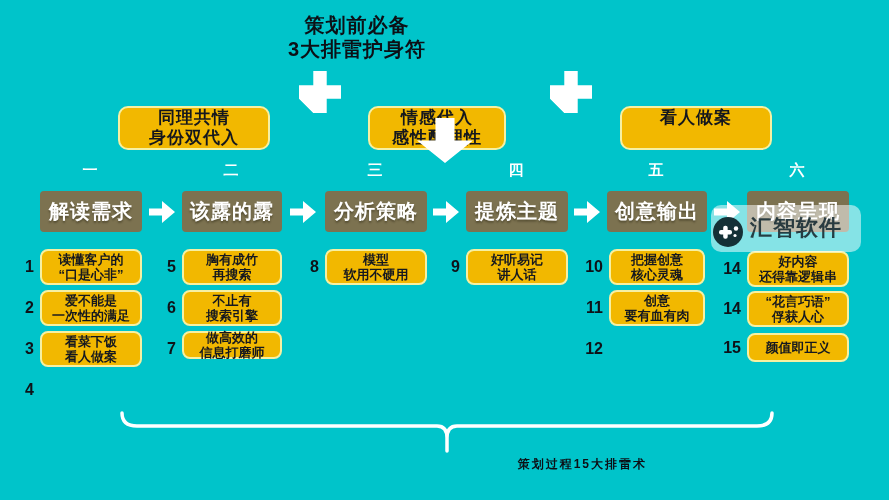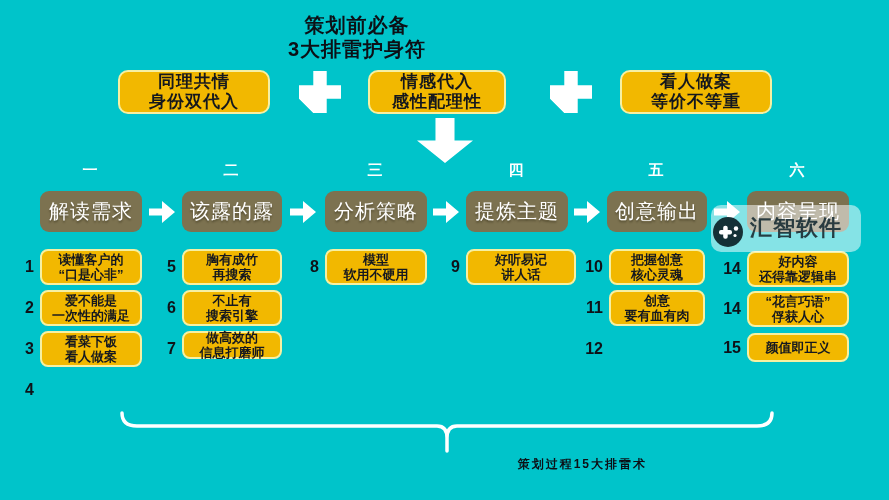--- a/index.html
+++ b/index.html
@@ -4,25 +4,25 @@
 <style>
   :root{
     --bg:#00C4CA; --yellow:#F2B800; --pale:#F6F0A2; --olive:#7C7250;
     --dark:#12161d; --white:#ffffff;
   }
   html,body{margin:0;padding:0;}
   body{font-family:"Liberation Sans","DejaVu Sans",sans-serif;}
   .canvas{position:relative;width:889px;height:500px;background:var(--bg);overflow:hidden;}
   .abs{position:absolute;}
   .title-wrap{left:0;top:13px;width:714px;text-align:center;color:#0c1016;font-weight:bold;font-size:20px;line-height:24px;letter-spacing:1px;}
-  .amulet{display:flex;flex-direction:column;align-items:center;justify-content:space-between;background:var(--yellow);border:2px solid var(--pale);border-radius:10px;font-weight:bold;font-size:17px;line-height:20px;color:#14171d;text-align:center;box-sizing:border-box;letter-spacing:1px;}
+  .amulet{display:flex;flex-direction:column;align-items:center;justify-content:space-between;background:var(--yellow);border:2px solid var(--pale);border-radius:10px;font-weight:bold;font-size:17px;line-height:20px;color:#14171d;text-align:center;box-sizing:border-box;letter-spacing:1px;margin-top:36px;}
   .plus{background:var(--white);clip-path:polygon(34% 0,66% 0,66% 34%,100% 34%,100% 66%,66% 66%,66% 100%,34% 100%,0 66%,0 34%,34% 34%);}
   .down-arrow{background:var(--white);clip-path:polygon(33% 0,67% 0,67% 50%,100% 50%,50% 100%,0 50%,33% 50%);}
   .stage-numeral{color:var(--white);font-weight:bold;font-size:15px;text-align:center;letter-spacing:2px;}
-  .stage-header{background:var(--olive);color:var(--white);border-radius:9px;display:flex;align-items:center;justify-content:center;font-size:20px;font-weight:normal;letter-spacing:1px;text-shadow:0 2px 2px rgba(40,35,15,0.45);box-sizing:border-box;}
+  .stage-header{background:var(--olive);color:var(--white);border-radius:4px;display:flex;align-items:center;justify-content:center;font-size:20px;font-weight:bold;letter-spacing:1px;text-shadow:0 2px 2px rgba(40,35,15,0.45);box-sizing:border-box;}
   .flow-arrow{background:var(--white);clip-path:polygon(0 34%,50% 34%,50% 0,100% 50%,50% 100%,50% 66%,0 66%);}
   .item-no{display:flex;align-items:center;justify-content:flex-end;font-weight:bold;font-size:16px;color:#0e1218;}
   .item-box{background:var(--yellow);border:2px solid var(--pale);border-radius:8px;display:flex;flex-direction:column;align-items:center;justify-content:center;font-size:13px;font-weight:bold;line-height:15.5px;color:#15181f;text-align:center;box-sizing:border-box;}
   .footer-label{font-size:12px;font-weight:bold;color:#0c1016;text-align:right;letter-spacing:2px;}
   .wm-band{background:rgba(255,255,255,0.52);border-radius:10px;}
   .wm-text{display:flex;align-items:center;font-size:22px;font-weight:bold;color:rgba(28,48,54,0.92);letter-spacing:1px;}
 </style>
 </head>
 <body>
 
@@ -38,21 +38,20 @@
     <span>身份双代入</span>
   </div>
   <div class="abs plus" style="left:299px;top:71px;width:42px;height:42px"></div>
   <div class="abs amulet" style="left:368px;top:70px;width:138px;height:44px">
     <span>情感代入</span>
     <span>感性配理性</span>
   </div>
   <div class="abs plus" style="left:550px;top:71px;width:42px;height:42px"></div>
   <div class="abs amulet" style="left:620px;top:70px;width:152px;height:44px">
     <span>看人做案</span>
-    <span>等价不等重</span>
   </div>
 
   <div class="abs down-arrow" style="left:417px;top:118px;width:56px;height:45px"></div>
 
   <div class="abs stage-numeral" style="left:40px;top:161px;width:102px">一</div>
   <div class="abs stage-numeral" style="left:182px;top:161px;width:100px">二</div>
   <div class="abs stage-numeral" style="left:325px;top:161px;width:102px">三</div>
   <div class="abs stage-numeral" style="left:466px;top:161px;width:102px">四</div>
   <div class="abs stage-numeral" style="left:607px;top:161px;width:100px">五</div>
   <div class="abs stage-numeral" style="left:747px;top:161px;width:102px">六</div>
@@ -102,21 +101,21 @@
     <span>信息打磨师</span>
   </div>
 
   <div class="abs item-no" style="left:293px;top:249px;width:26px;height:36px">8</div>
   <div class="abs item-box" style="left:325px;top:249px;width:102px;height:36px">
     <span>模型</span>
     <span>软用不硬用</span>
   </div>
 
   <div class="abs item-no" style="left:434px;top:249px;width:26px;height:36px">9</div>
-  <div class="abs item-box" style="left:466px;top:249px;width:110px;height:36px">
+  <div class="abs item-box" style="left:466px;top:249px;width:102px;height:36px">
     <span>好听易记</span>
     <span>讲人话</span>
   </div>
 
   <div class="abs item-no" style="left:575px;top:249px;width:28px;height:36px">10</div>
   <div class="abs item-box" style="left:609px;top:249px;width:96px;height:36px">
     <span>把握创意</span>
     <span>核心灵魂</span>
   </div>
   <div class="abs item-no" style="left:575px;top:290px;width:28px;height:36px">11</div>

